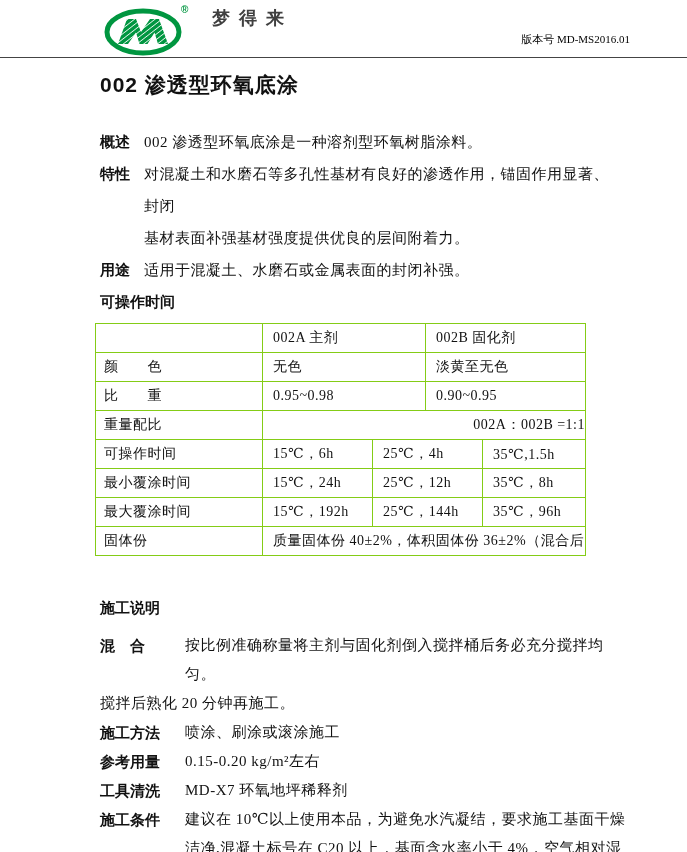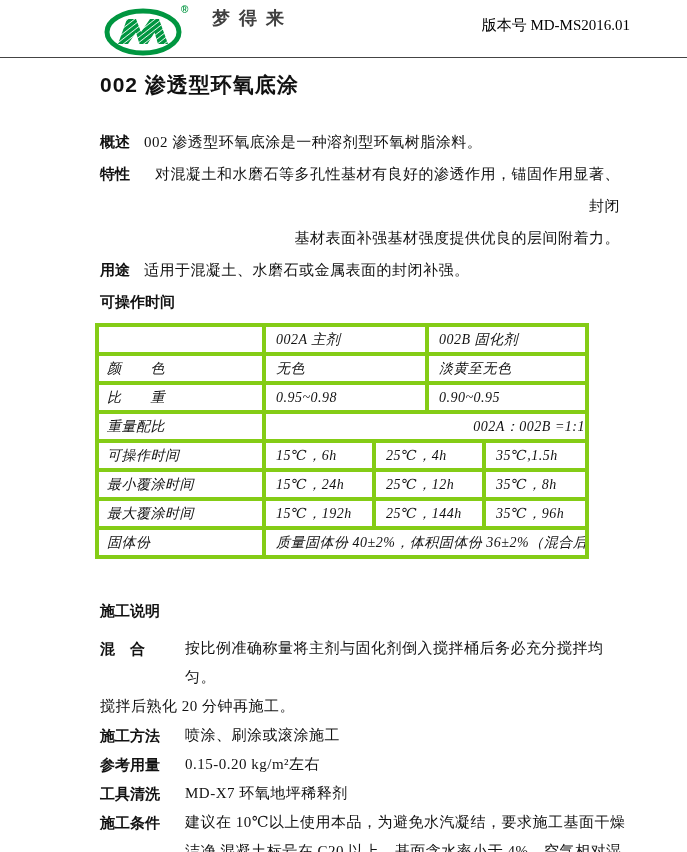--- a/index.html
+++ b/index.html
@@ -13,37 +13,37 @@
   .header { position:relative; height:58px; border-bottom:1px solid #444; }
   .logo-block { position:absolute; left:103px; top:6px; display:flex; align-items:flex-start; }
   .emblem-wrap { position:relative; width:92px; height:50px; }
   .reg-mark { position:absolute; left:78px; top:-2px; font-size:10px; color:#009640;
     font-family:"Liberation Sans","DejaVu Sans",sans-serif; font-weight:bold; }
   .wordmark-col { margin-left:8px; display:flex; flex-direction:column; align-items:center; }
   .wordmark { font-family:"Liberation Sans","DejaVu Sans",sans-serif; font-weight:bold;
     font-size:30px; line-height:28px; letter-spacing:0px; color:#009640; }
   .brand-cn { font-family:"Liberation Sans","DejaVu Sans",sans-serif; font-weight:bold;
     font-size:18px; line-height:20px; letter-spacing:9px; color:#404040; margin-top:2px; text-indent:9px; }
-  .version { position:absolute; right:57px; top:16px; font-size:15px; color:#000;
+  .version { position:absolute; right:57px; top:32px; font-size:11px; color:#000;
     font-family:"Liberation Serif","DejaVu Serif",serif; }
   
   .doc-title { margin:13px 0 0 100px; font-size:21px; line-height:28px; font-weight:bold;
     font-family:"Liberation Sans","DejaVu Sans",sans-serif; letter-spacing:1px; }
   
   .intro { margin:27px 0 0 100px; width:520px; }
   .intro-row { display:flex; line-height:32px; font-size:15px; }
   .intro-label { width:44px; flex:0 0 44px; font-weight:bold;
     font-family:"Liberation Sans","DejaVu Sans",sans-serif; }
-  .intro-text { white-space:pre-line; letter-spacing:0.5px;text-align:right; }
+  .intro-text { white-space:pre-line; letter-spacing:0.5px; }
   .tech-heading { margin-left:100px; line-height:32px; font-size:15px; font-weight:bold;
     font-family:"Liberation Sans","DejaVu Sans",sans-serif; }
   
   table.spec { margin:5px 0 0 95px; border-collapse:collapse; table-layout:fixed; width:490px; }
-  table.spec td { border:4px solid #84cc16; height:29px; font-size:14px; vertical-align:middle;
-    padding:0 0 0 10px; letter-spacing:0.5px; overflow:hidden; white-space:nowrap;font-style:italic; }
+  table.spec td { border:1px solid #84cc16; height:29px; font-size:14px; vertical-align:middle;
+    padding:0 0 0 10px; letter-spacing:0.5px; overflow:hidden; white-space:nowrap; }
   table.spec td.lab { padding-left:8px; }
   table.spec td.ctr { text-align:right; padding-left:0; }
   
   .con-heading { margin:42px 0 0 100px; line-height:20px; font-size:15px; font-weight:bold;
     font-family:"Liberation Sans","DejaVu Sans",sans-serif; }
   .construction { margin:13px 0 0 100px; width:530px; }
   .con-row { display:flex; line-height:29px; font-size:15px; }
   .con-label { width:85px; flex:0 0 85px; font-weight:bold;
     font-family:"Liberation Sans","DejaVu Sans",sans-serif; }
   .con-text { white-space:pre-line; letter-spacing:0.5px; }

